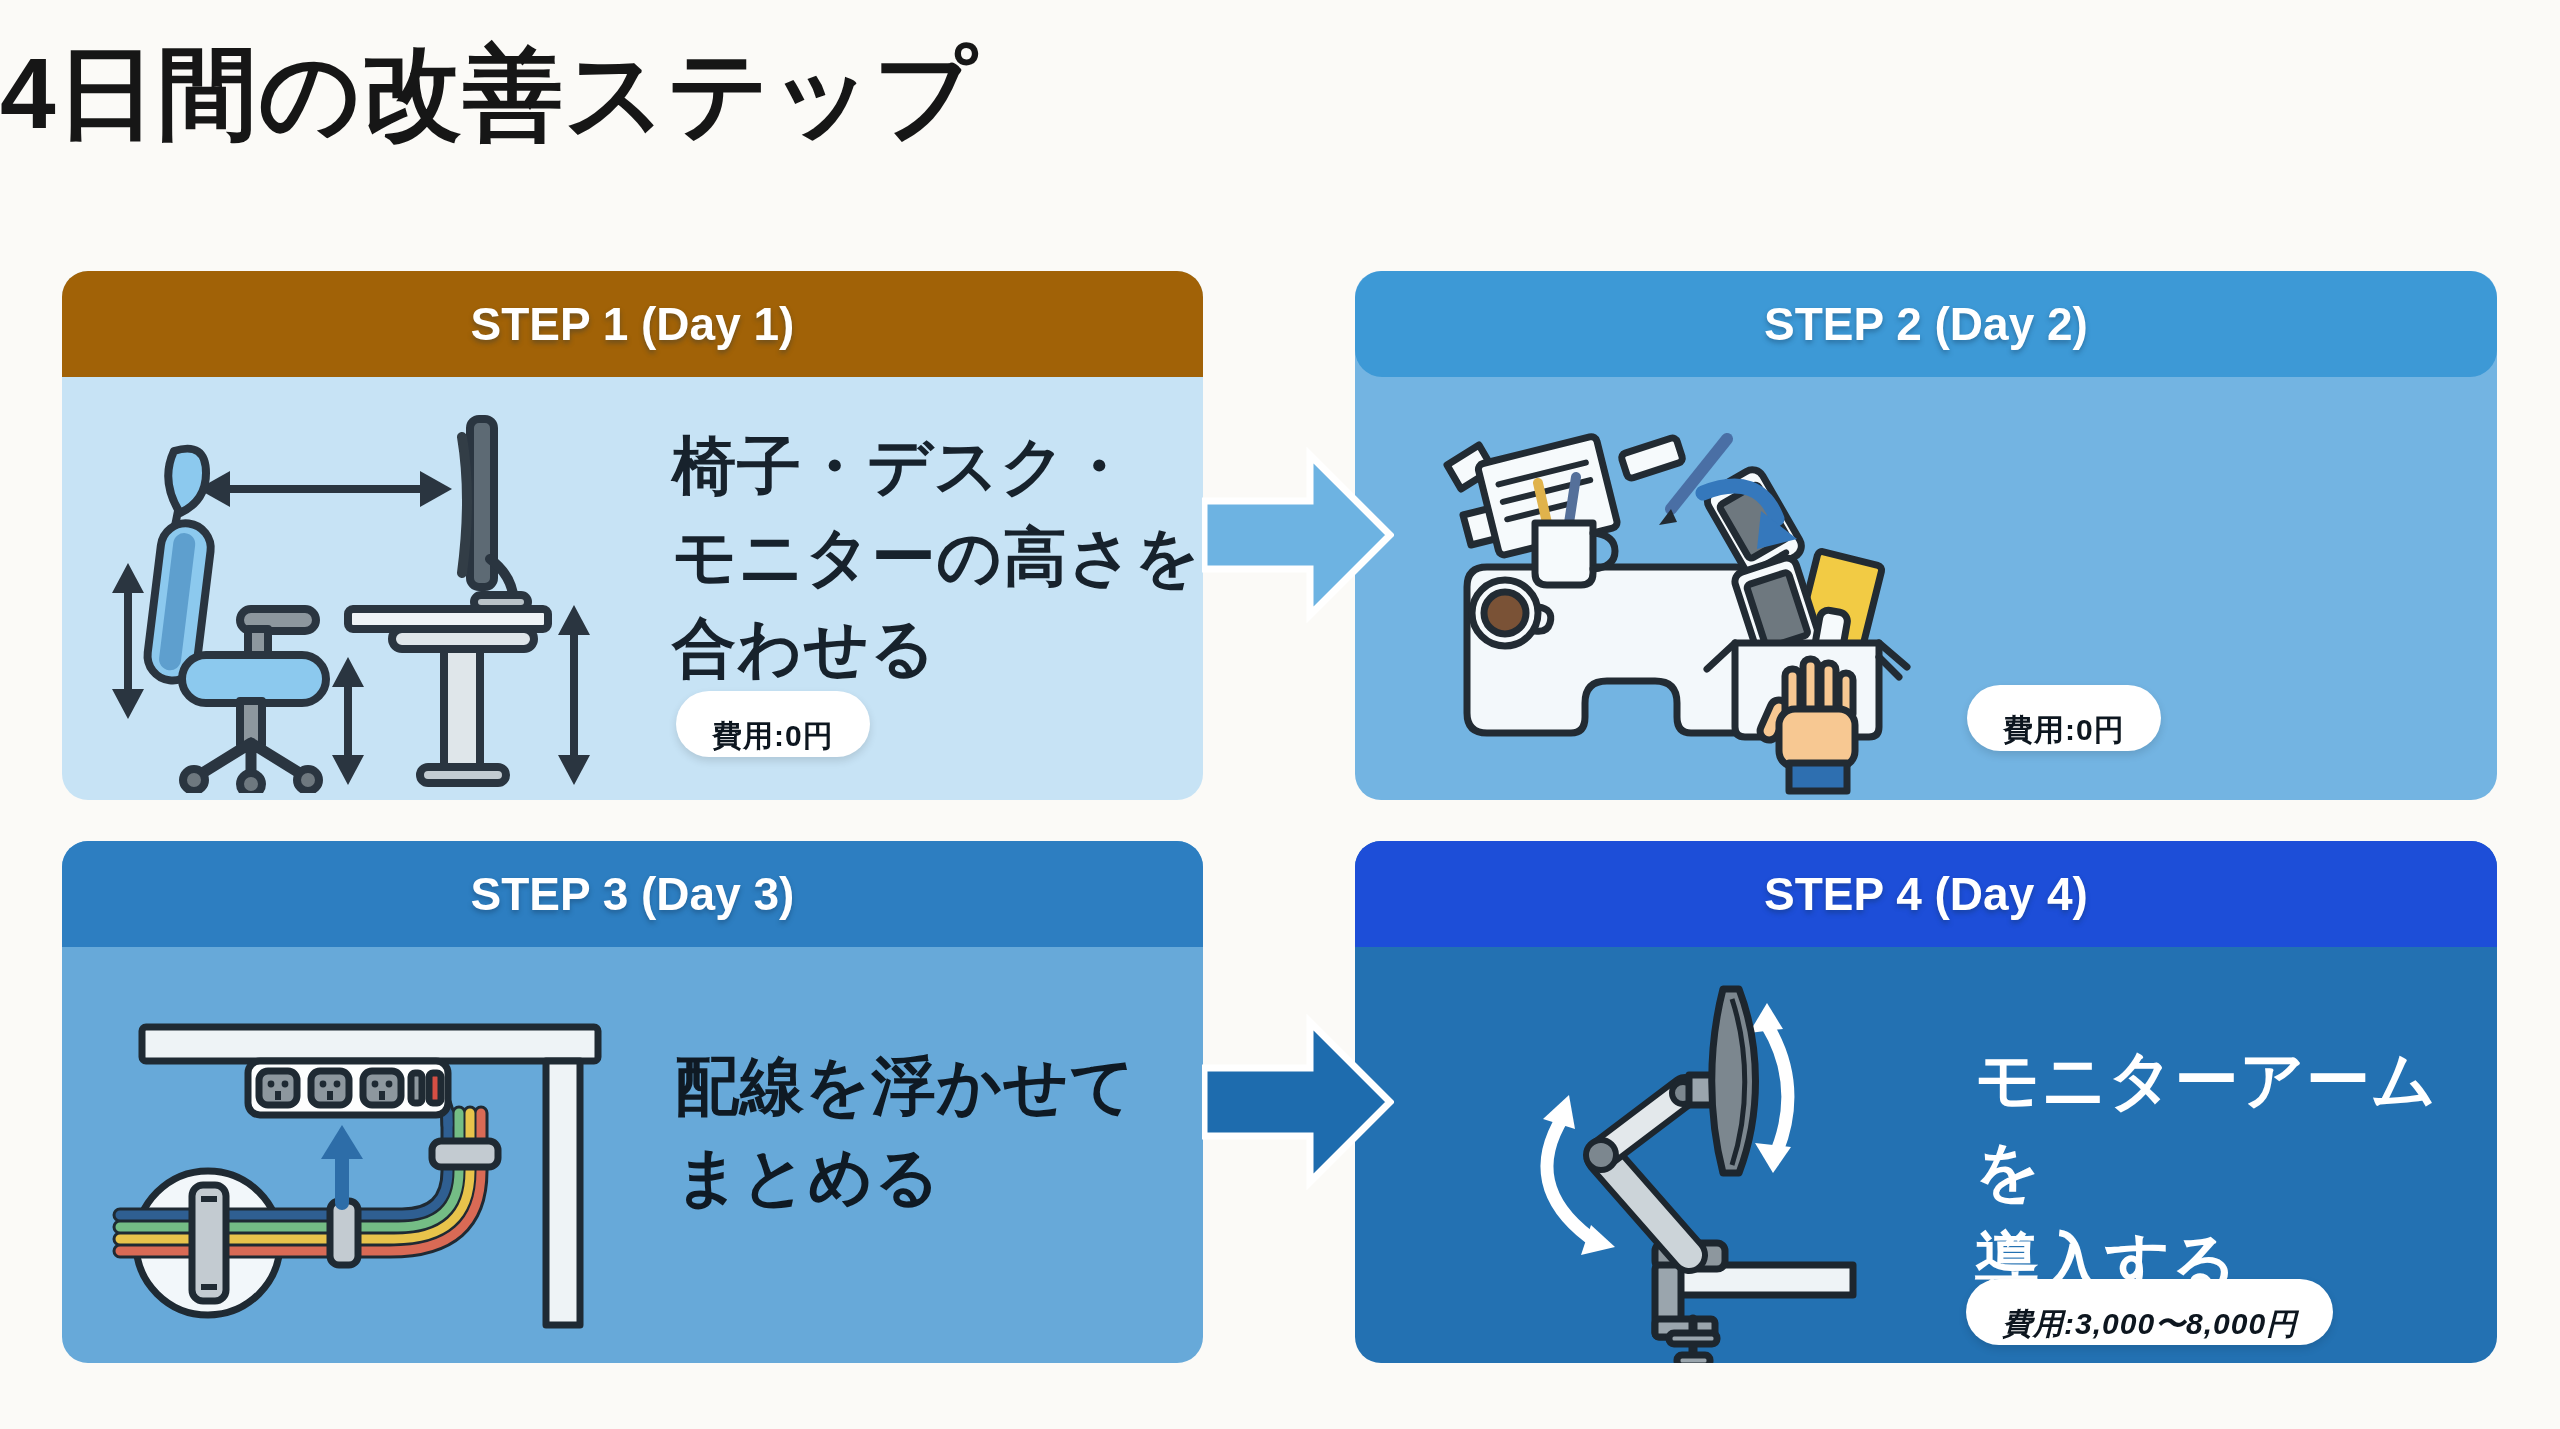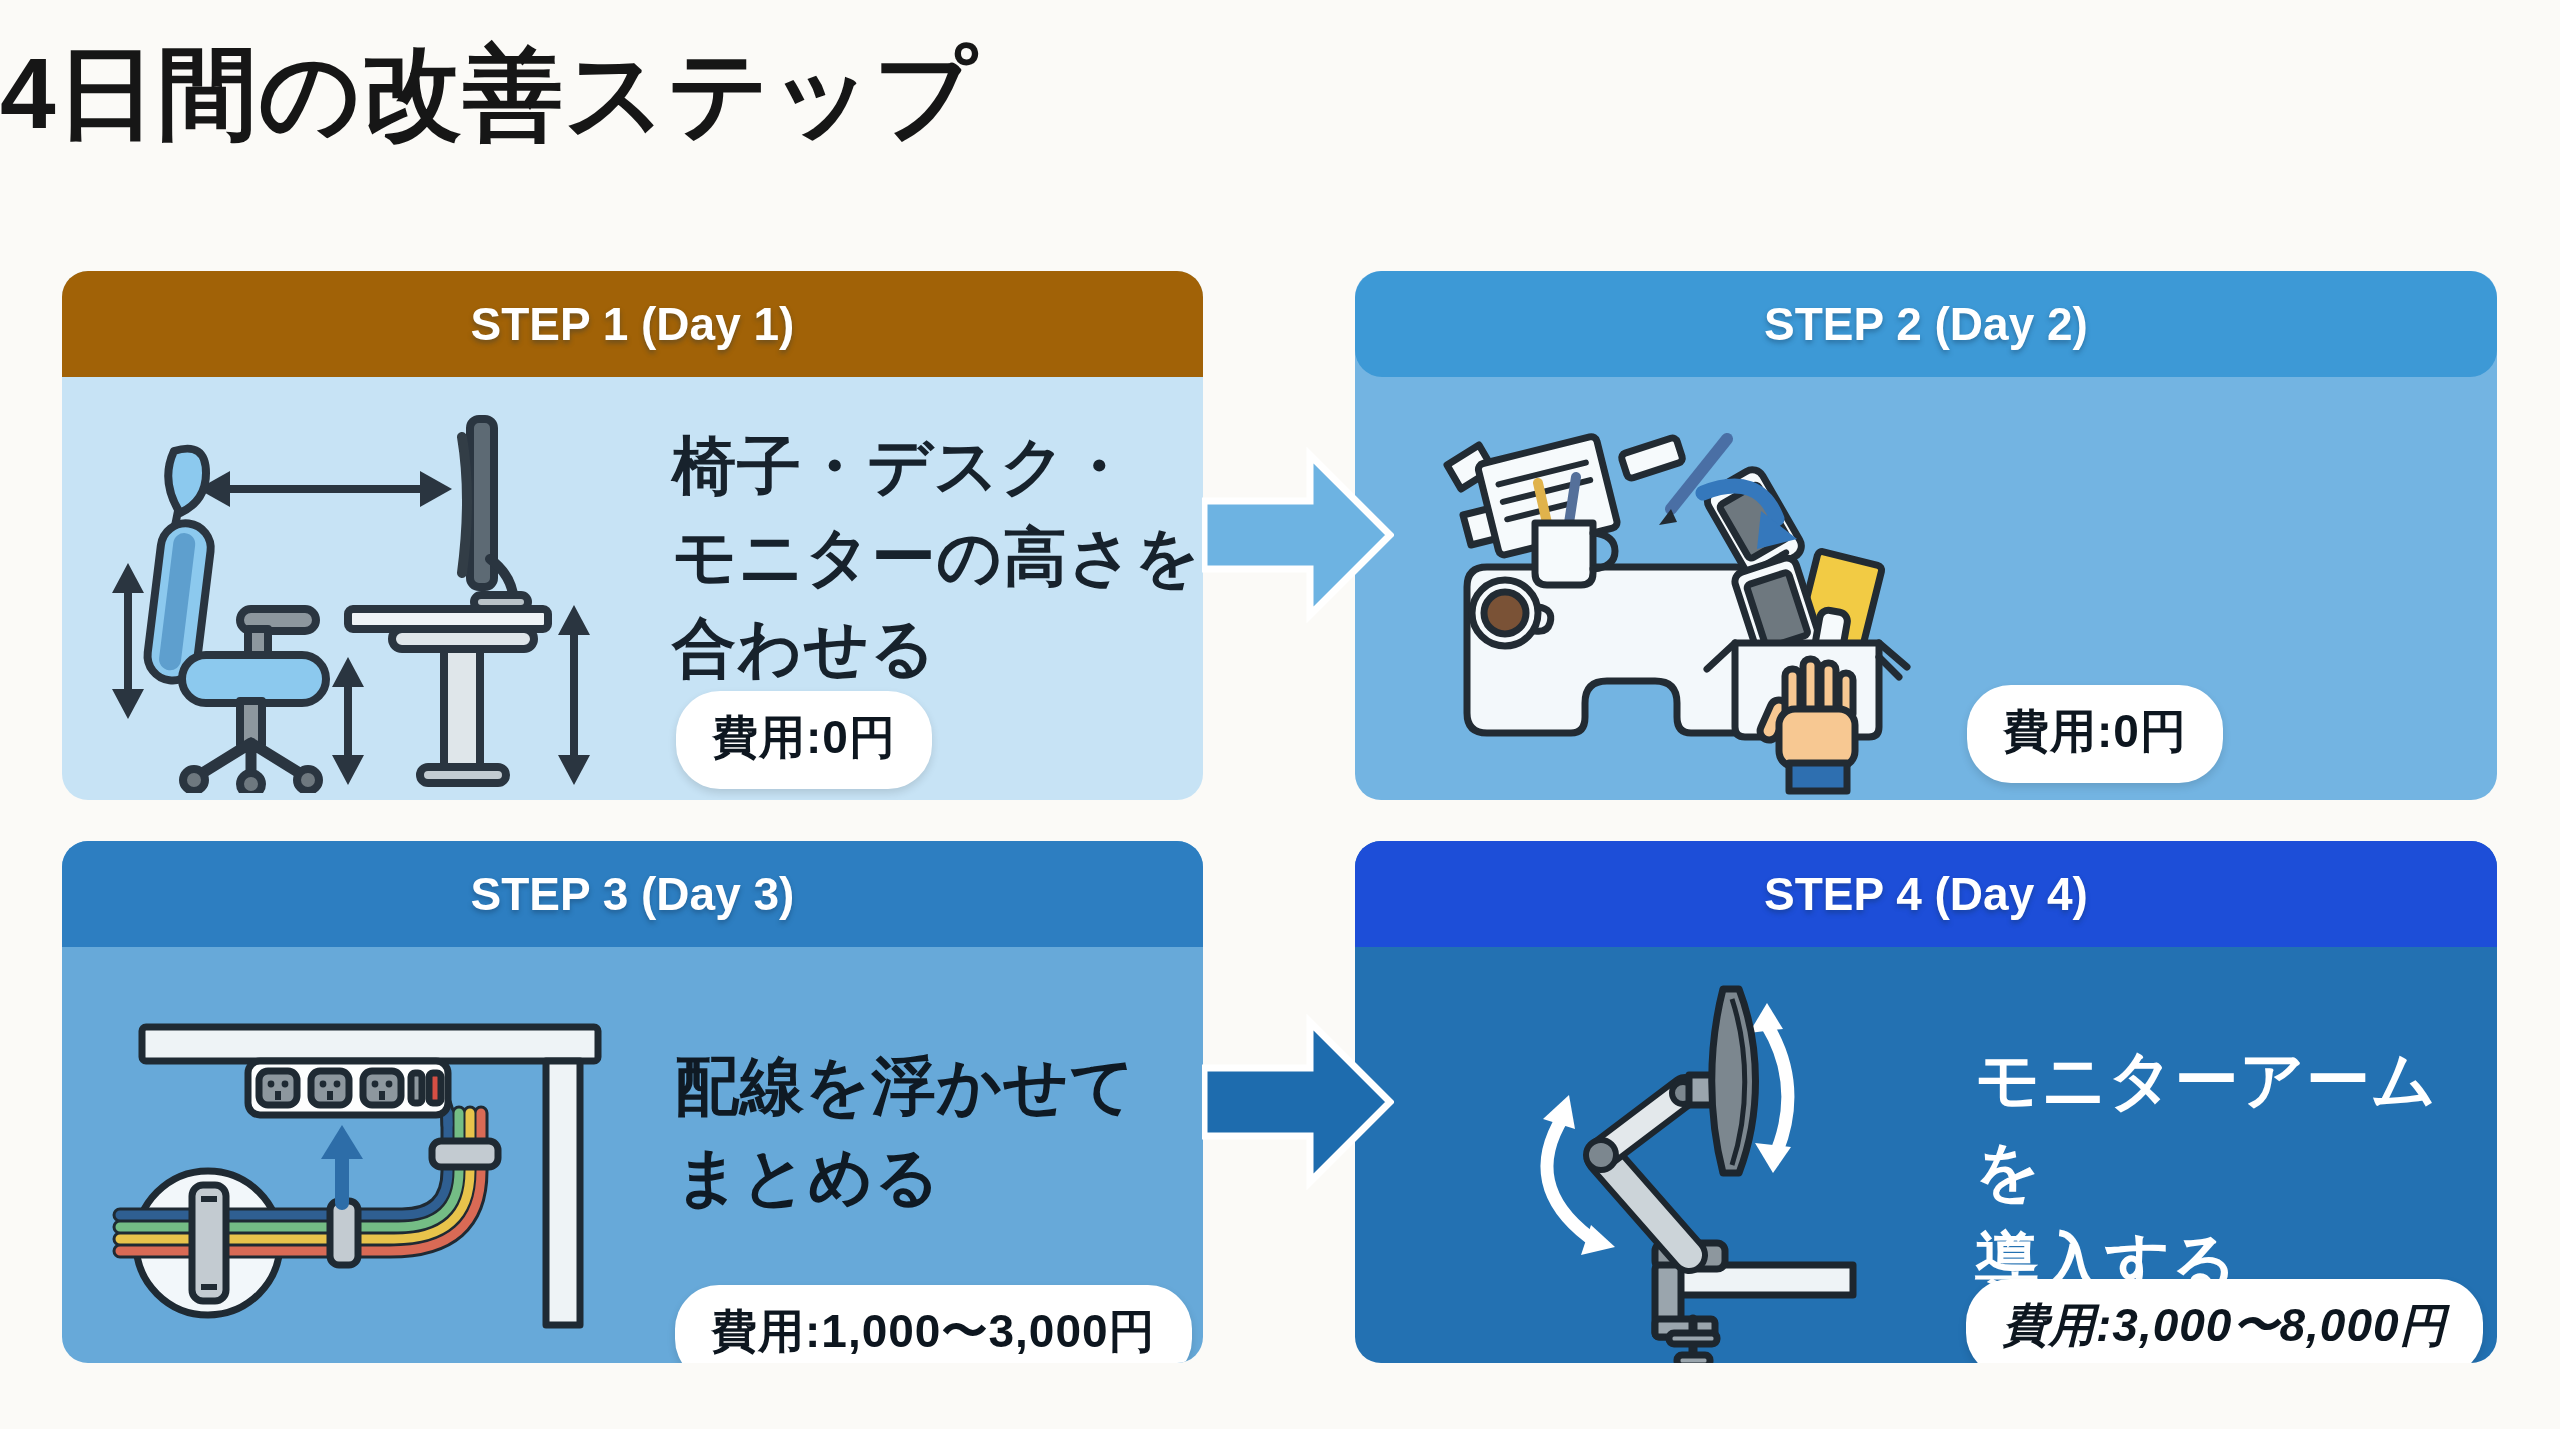--- a/index.html
+++ b/index.html
@@ -21,23 +21,23 @@
   }
   .panel-header-label{
     color:#ffffff;font-size:46px;font-weight:700;
     text-shadow:0 3px 5px rgba(15,45,75,.35);
   }
   .desc{
     position:absolute;white-space:pre-line;
     font-size:64px;font-weight:700;line-height:1.42;letter-spacing:1px;
   }
   .badge{
-    position:absolute;height:66px;display:inline-flex;align-items:flex-start;
-    padding:16px 36px;border-radius:44px;
-    font-size:46px;font-weight:700;letter-spacing:1px;
+    position:absolute;height:66px;display:inline-flex;align-items:flex-end;
+    padding:0 36px;border-radius:44px;
+    font-size:30px;font-weight:700;letter-spacing:1px;
     box-shadow:0 4px 8px rgba(0,0,0,.12);
   }
   .illus{position:absolute;}
   .flow-arrow{position:absolute;}
 </style>
 </head>
 <body>
 
 <div class="page" style="background-color: rgb(251, 250, 247);">
 
@@ -209,23 +209,20 @@
         <circle cx="295" cy="109" r="3.4"></circle>
           <circle cx="309" cy="109" r="3.4"></circle>
           <rect x="299" y="116" width="6" height="9"></rect>
       </g>
       <line x1="262" y1="228" x2="262" y2="180" stroke="#2d6da8" stroke-width="14" stroke-linecap="round"></line>
       <path d="M262,150 l-21,34 h42 z" fill="#2d6da8" stroke="none"></path>
     </svg>
 
     <div class="desc" style="left: 613px; top: 200px; color: rgb(15, 26, 36);">配線を浮かせて
 まとめる</div>
-    <div class="badge" style="left: 613px; top: 444px; background-color: rgb(255, 255, 255); color: rgb(13, 22, 31);">
-      <span>費用:1,000〜3,000円</span>
-    </div>
   </section>
 
   <section class="panel" style="left: 1355px; top: 841px; width: 1142px; height: 522px; background-color: rgb(35, 113, 178);">
     <header class="panel-header" style="background-color: #1d4ed8;">
       <span class="panel-header-label">STEP 4 (Day 4)</span>
     </header>
 
     <svg class="illus" style="left:78px;top:126px" width="500" height="400" viewBox="0 0 500 400">
       <g fill="none" stroke="#ffffff" stroke-width="13" stroke-linecap="round">
         <path d="M130,150 Q88,218 156,270"></path>

